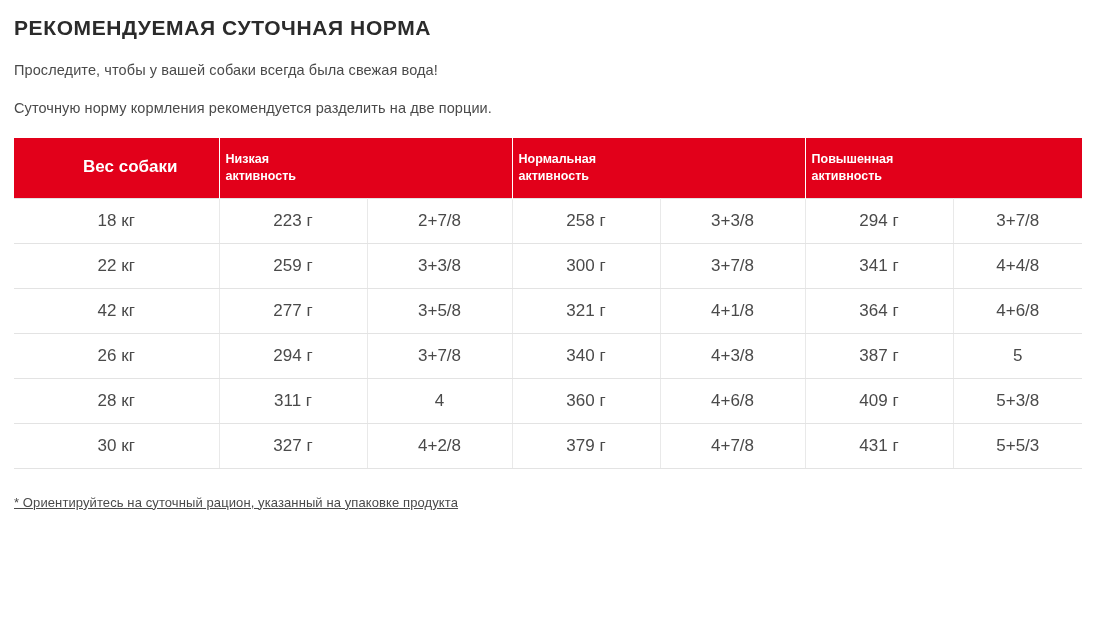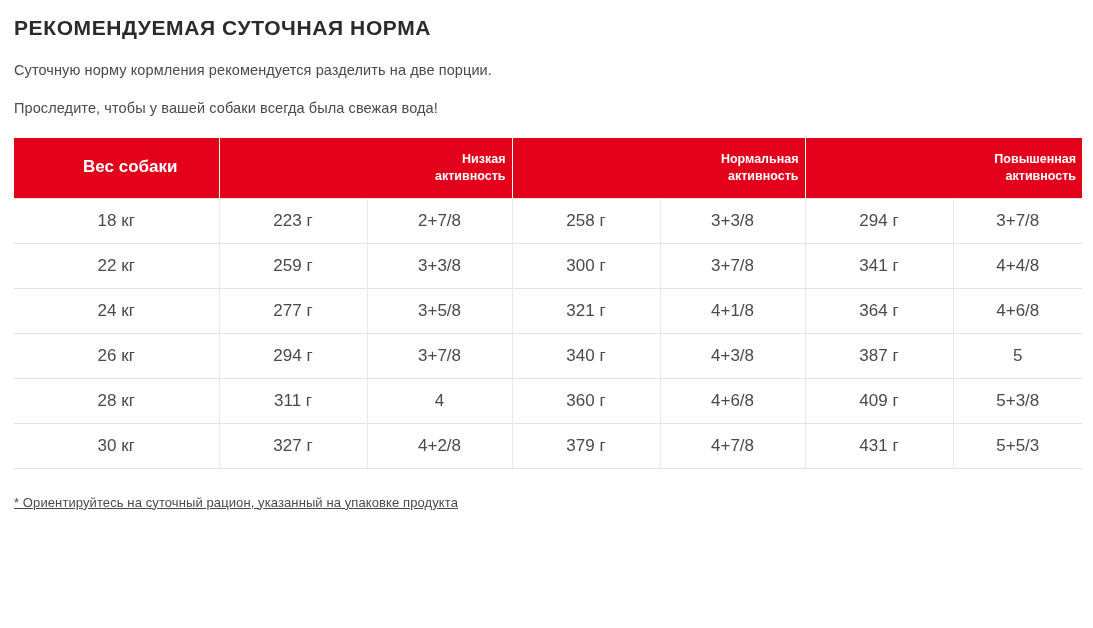--- a/index.html
+++ b/index.html
@@ -44,21 +44,21 @@
     table-layout: fixed;
   }
   table.norms thead th {
     background: #e2001a;
     color: #ffffff;
     font-size: 12.5px;
     font-weight: bold;
     line-height: 1.35;
     padding: 13px 6px;
     border-right: 1px solid #ffffff;
-    text-align: right;
+    text-align: left;
     vertical-align: middle;
   }
   table.norms thead th.weight-head {
     text-align: center;
     padding-left: 34px;
     font-size: 17px;
   }
   table.norms thead th:last-child {
     border-right: none;
   }
@@ -87,22 +87,22 @@
     text-decoration: underline;
   }
 </style>
 </head>
 <body>
 
 <div class="page">
 
   <div class="title">РЕКОМЕНДУЕМАЯ СУТОЧНАЯ НОРМА</div>
 
+  <p class="intro-line">Проследите, чтобы у вашей собаки всегда была свежая вода!</p>
   <p class="intro-line">Суточную норму кормления рекомендуется разделить на две порции.</p>
-  <p class="intro-line">Проследите, чтобы у вашей собаки всегда была свежая вода!</p>
 
   <table class="norms">
     <colgroup>
       <col style="width:205px">
       <col style="width:148px">
       <col style="width:145px">
       <col style="width:148px">
       <col style="width:145px">
       <col style="width:148px">
       <col style="width:129px">
@@ -139,21 +139,21 @@
       <tr>
         <td class="weight-cell">22 кг</td>
         <td>259 г</td>
         <td>3+3/8</td>
         <td>300 г</td>
         <td>3+7/8</td>
         <td>341 г</td>
         <td>4+4/8</td>
       </tr>
       <tr>
-        <td class="weight-cell">24 кг</td>
+        <td class="weight-cell">42 кг</td>
         <td>277 г</td>
         <td>3+5/8</td>
         <td>321 г</td>
         <td>4+1/8</td>
         <td>364 г</td>
         <td>4+6/8</td>
       </tr>
       <tr>
         <td class="weight-cell">26 кг</td>
         <td>294 г</td>

